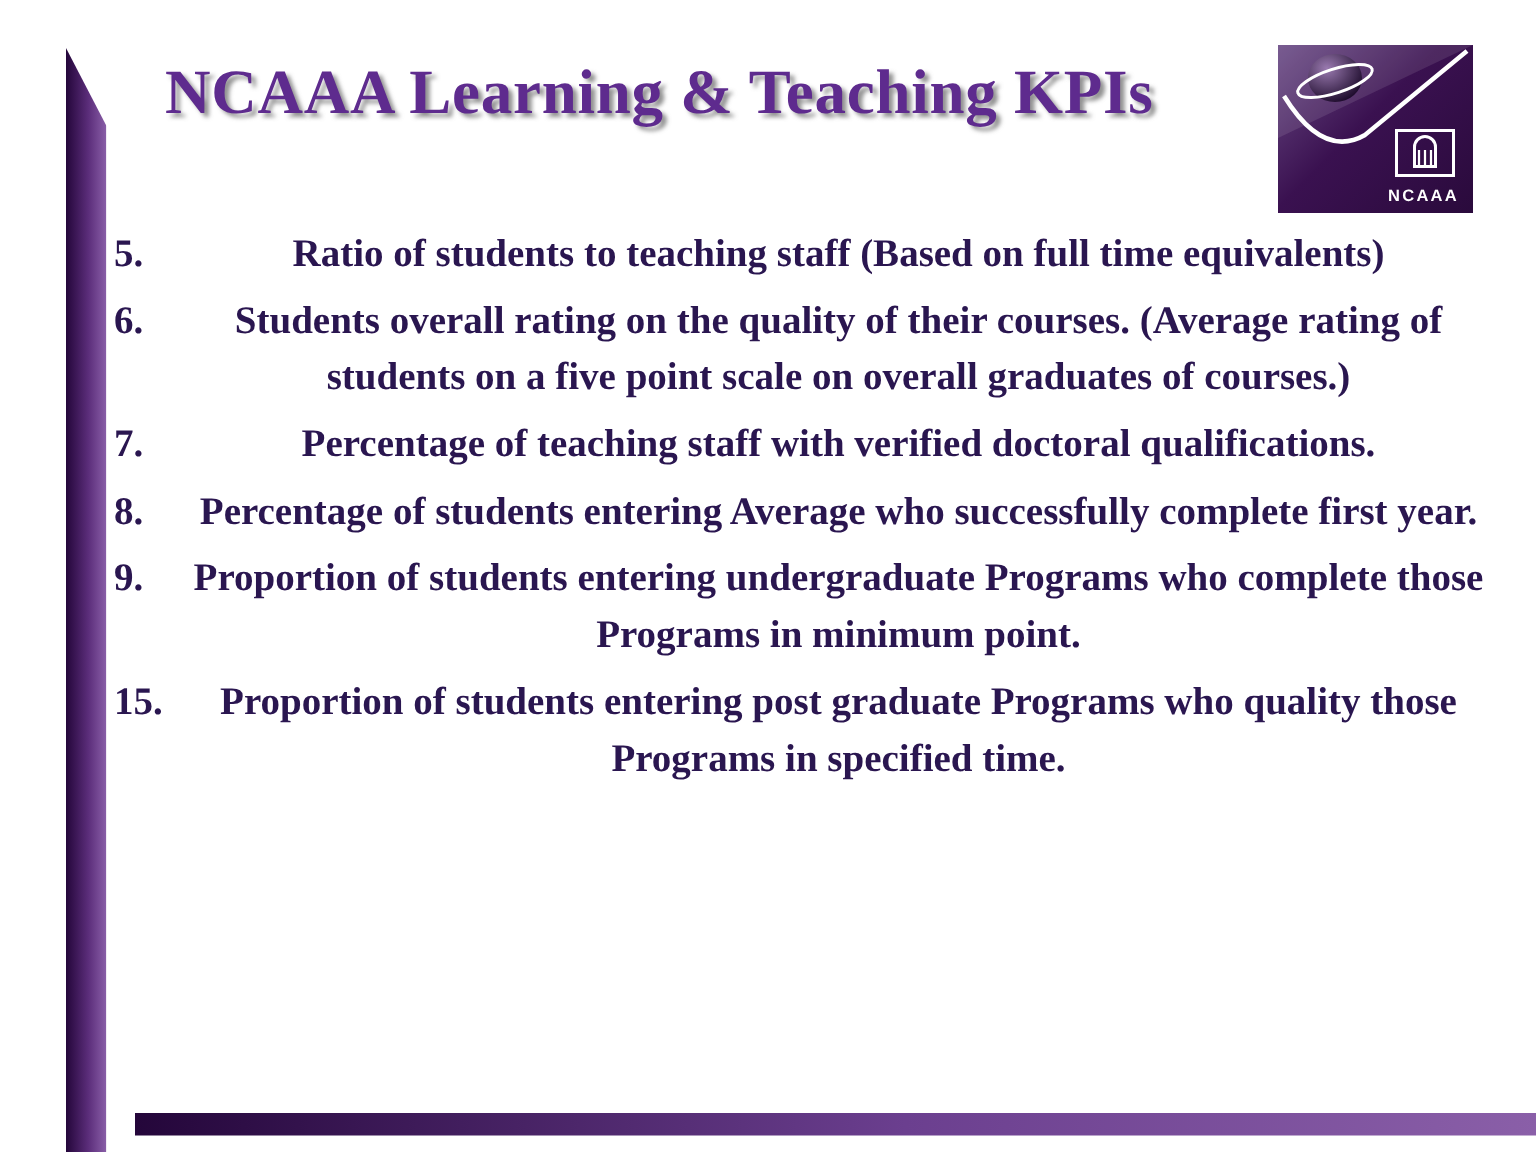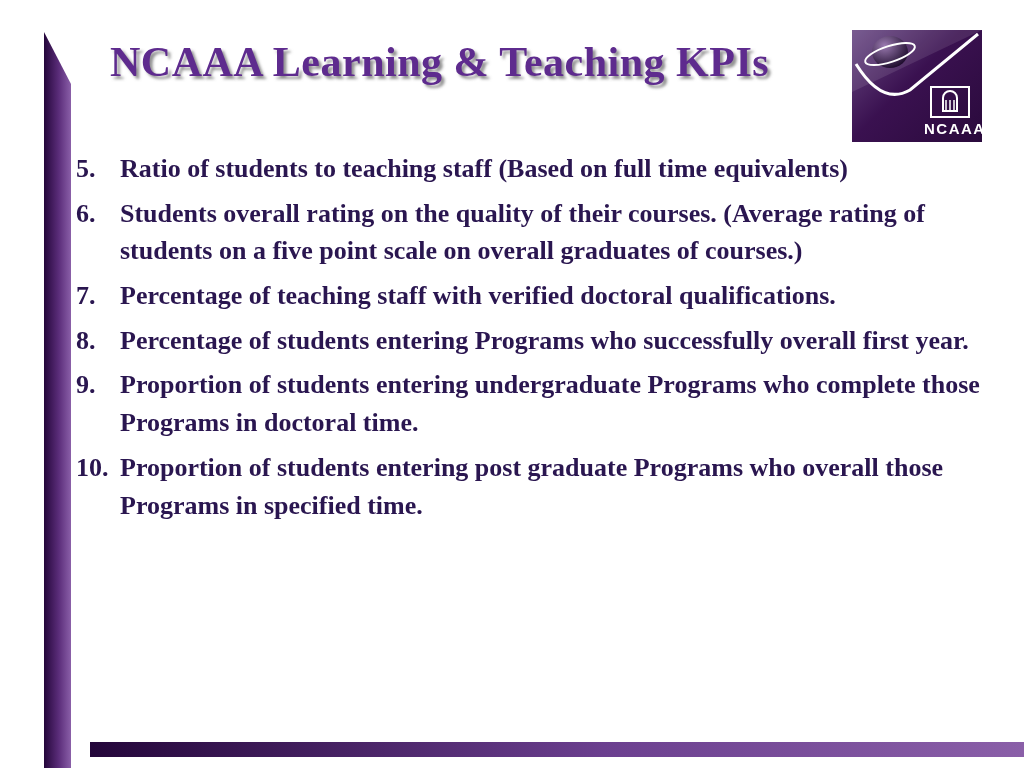--- a/index.html
+++ b/index.html
@@ -70,42 +70,42 @@
     height: 32px;
   }
   .logo-label {
     position: absolute;
     right: 8px;
     bottom: 5px;
     width: 50px;
     text-align: center;
     color: #ffffff;
     font-family: "Liberation Sans", sans-serif;
-    font-size: 15px;
+    font-size: 11px;
     font-weight: bold;
     letter-spacing: 1.5px;
   }
 
   
   .kpi-list {
     position: absolute;
     left: 76px;
     top: 150px;
     width: 922px;
   }
   .item {
     display: flex;
     margin-bottom: 7px;
     color: var(--body-color, #2A1650);
     font-weight: bold;
     font-size: 26px;
     line-height: 1.45;
   }
   .item .num { flex: 0 0 44px; }
-  .item .txt { flex: 1; }
+  .item .txt { flex: 1; text-align: center; }
 </style>
 </head>
 <body>
 
 <div class="slide">
 
   <div class="ribbon"></div>
 
   <h1 class="title">NCAAA Learning &amp; Teaching KPIs</h1>
 
@@ -142,27 +142,27 @@
     <div class="item">
       <span class="num">6.</span>
       <span class="txt">Students overall rating on the quality of their courses. (Average rating of students on a five point scale on overall graduates of courses.)</span>
     </div>
     <div class="item">
       <span class="num">7.</span>
       <span class="txt">Percentage of teaching staff with verified doctoral qualifications.</span>
     </div>
     <div class="item">
       <span class="num">8.</span>
-      <span class="txt">Percentage of students entering Programs who successfully overall first year.</span>
+      <span class="txt">Percentage of students entering Average who successfully complete first year.</span>
     </div>
     <div class="item">
       <span class="num">9.</span>
-      <span class="txt">Proportion of students entering undergraduate Programs who complete those Programs in doctoral time.</span>
+      <span class="txt">Proportion of students entering undergraduate Programs who complete those Programs in minimum point.</span>
     </div>
     <div class="item">
-      <span class="num">10.</span>
-      <span class="txt">Proportion of students entering post graduate Programs who overall those Programs in specified time.</span>
+      <span class="num">15.</span>
+      <span class="txt">Proportion of students entering post graduate Programs who quality those Programs in specified time.</span>
     </div>
   </div>
 
   <div class="bottom-bar"></div>
 
 </div>
 
 </body></html>

